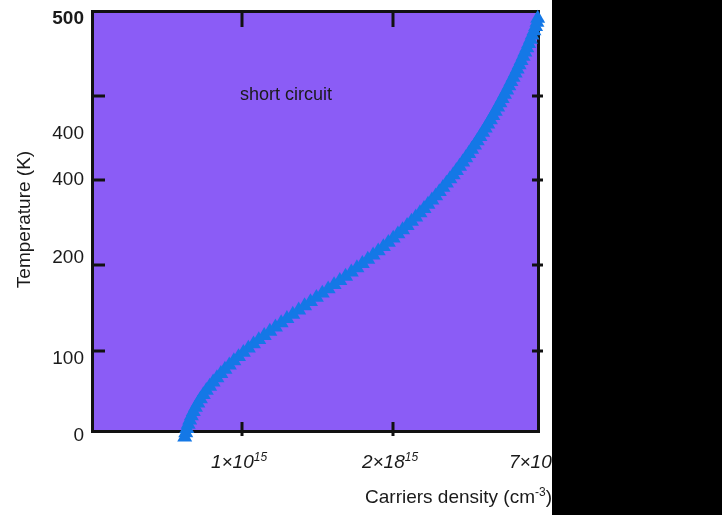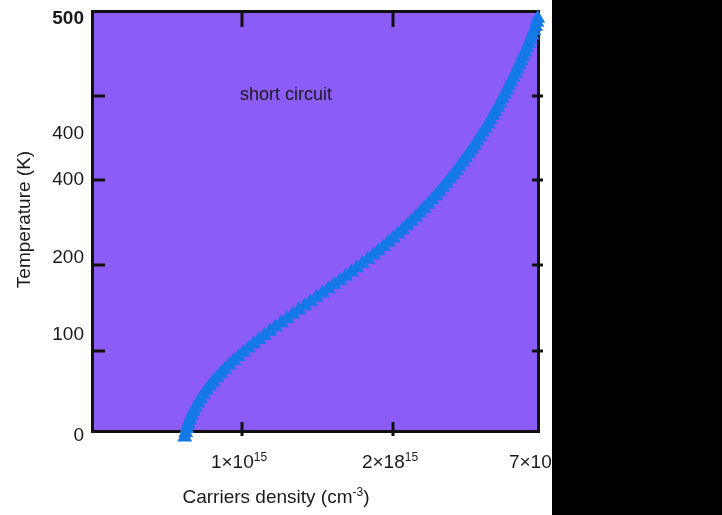--- a/index.html
+++ b/index.html
@@ -84,33 +84,34 @@
     width: 552px;
     height: 515px;
   }
   .xtick-label {
     position: absolute;
     transform: translateX(-50%);
     font-size: 19px;
     color: #1a1a1a;
     white-space: nowrap;
     line-height: 1;
+    font-style: italic;
   }
   .xtick-label sup {
     font-size: 12px;
     vertical-align: super;
     line-height: 0;
   }
   
   #xlabel {
     position: absolute;
     left: 0;
     top: 487px;
     width: 552px;
-    text-align: center;
+    text-align: right;
     font-size: 19px;
     color: #1a1a1a;
     line-height: 1;
   }
   #xlabel sup {
     font-size: 12px;
     vertical-align: super;
     line-height: 0;
   }
   #ylabel {
@@ -145,21 +146,21 @@
 
   <div id="figure">
 
     <div id="ylabel">Temperature (K)</div>
 
     <div id="ytick-labels">
       <div class="ytick-label" style="top: 8px; font-weight: bold;">500</div>
       <div class="ytick-label" style="top: 91px; margin-top: 32px;">400</div>
       <div class="ytick-label" style="top: 169px;">400</div>
       <div class="ytick-label" style="top: 247px;">200</div>
-      <div class="ytick-label" style="top: 324px;">100</div>
+      <div class="ytick-label" style="top: 348px;">100</div>
       <div class="ytick-label" style="top: 425px;">0</div>
     </div>
 
     <div id="xtick-labels">
       <div class="xtick-label" style="left: 239px; top: 452px;">
         <span>1×10</span><sup>15</sup>
       </div>
       <div class="xtick-label" style="left: 390px; top: 452px;">
         <span>2×18</span><sup>15</sup>
       </div>

